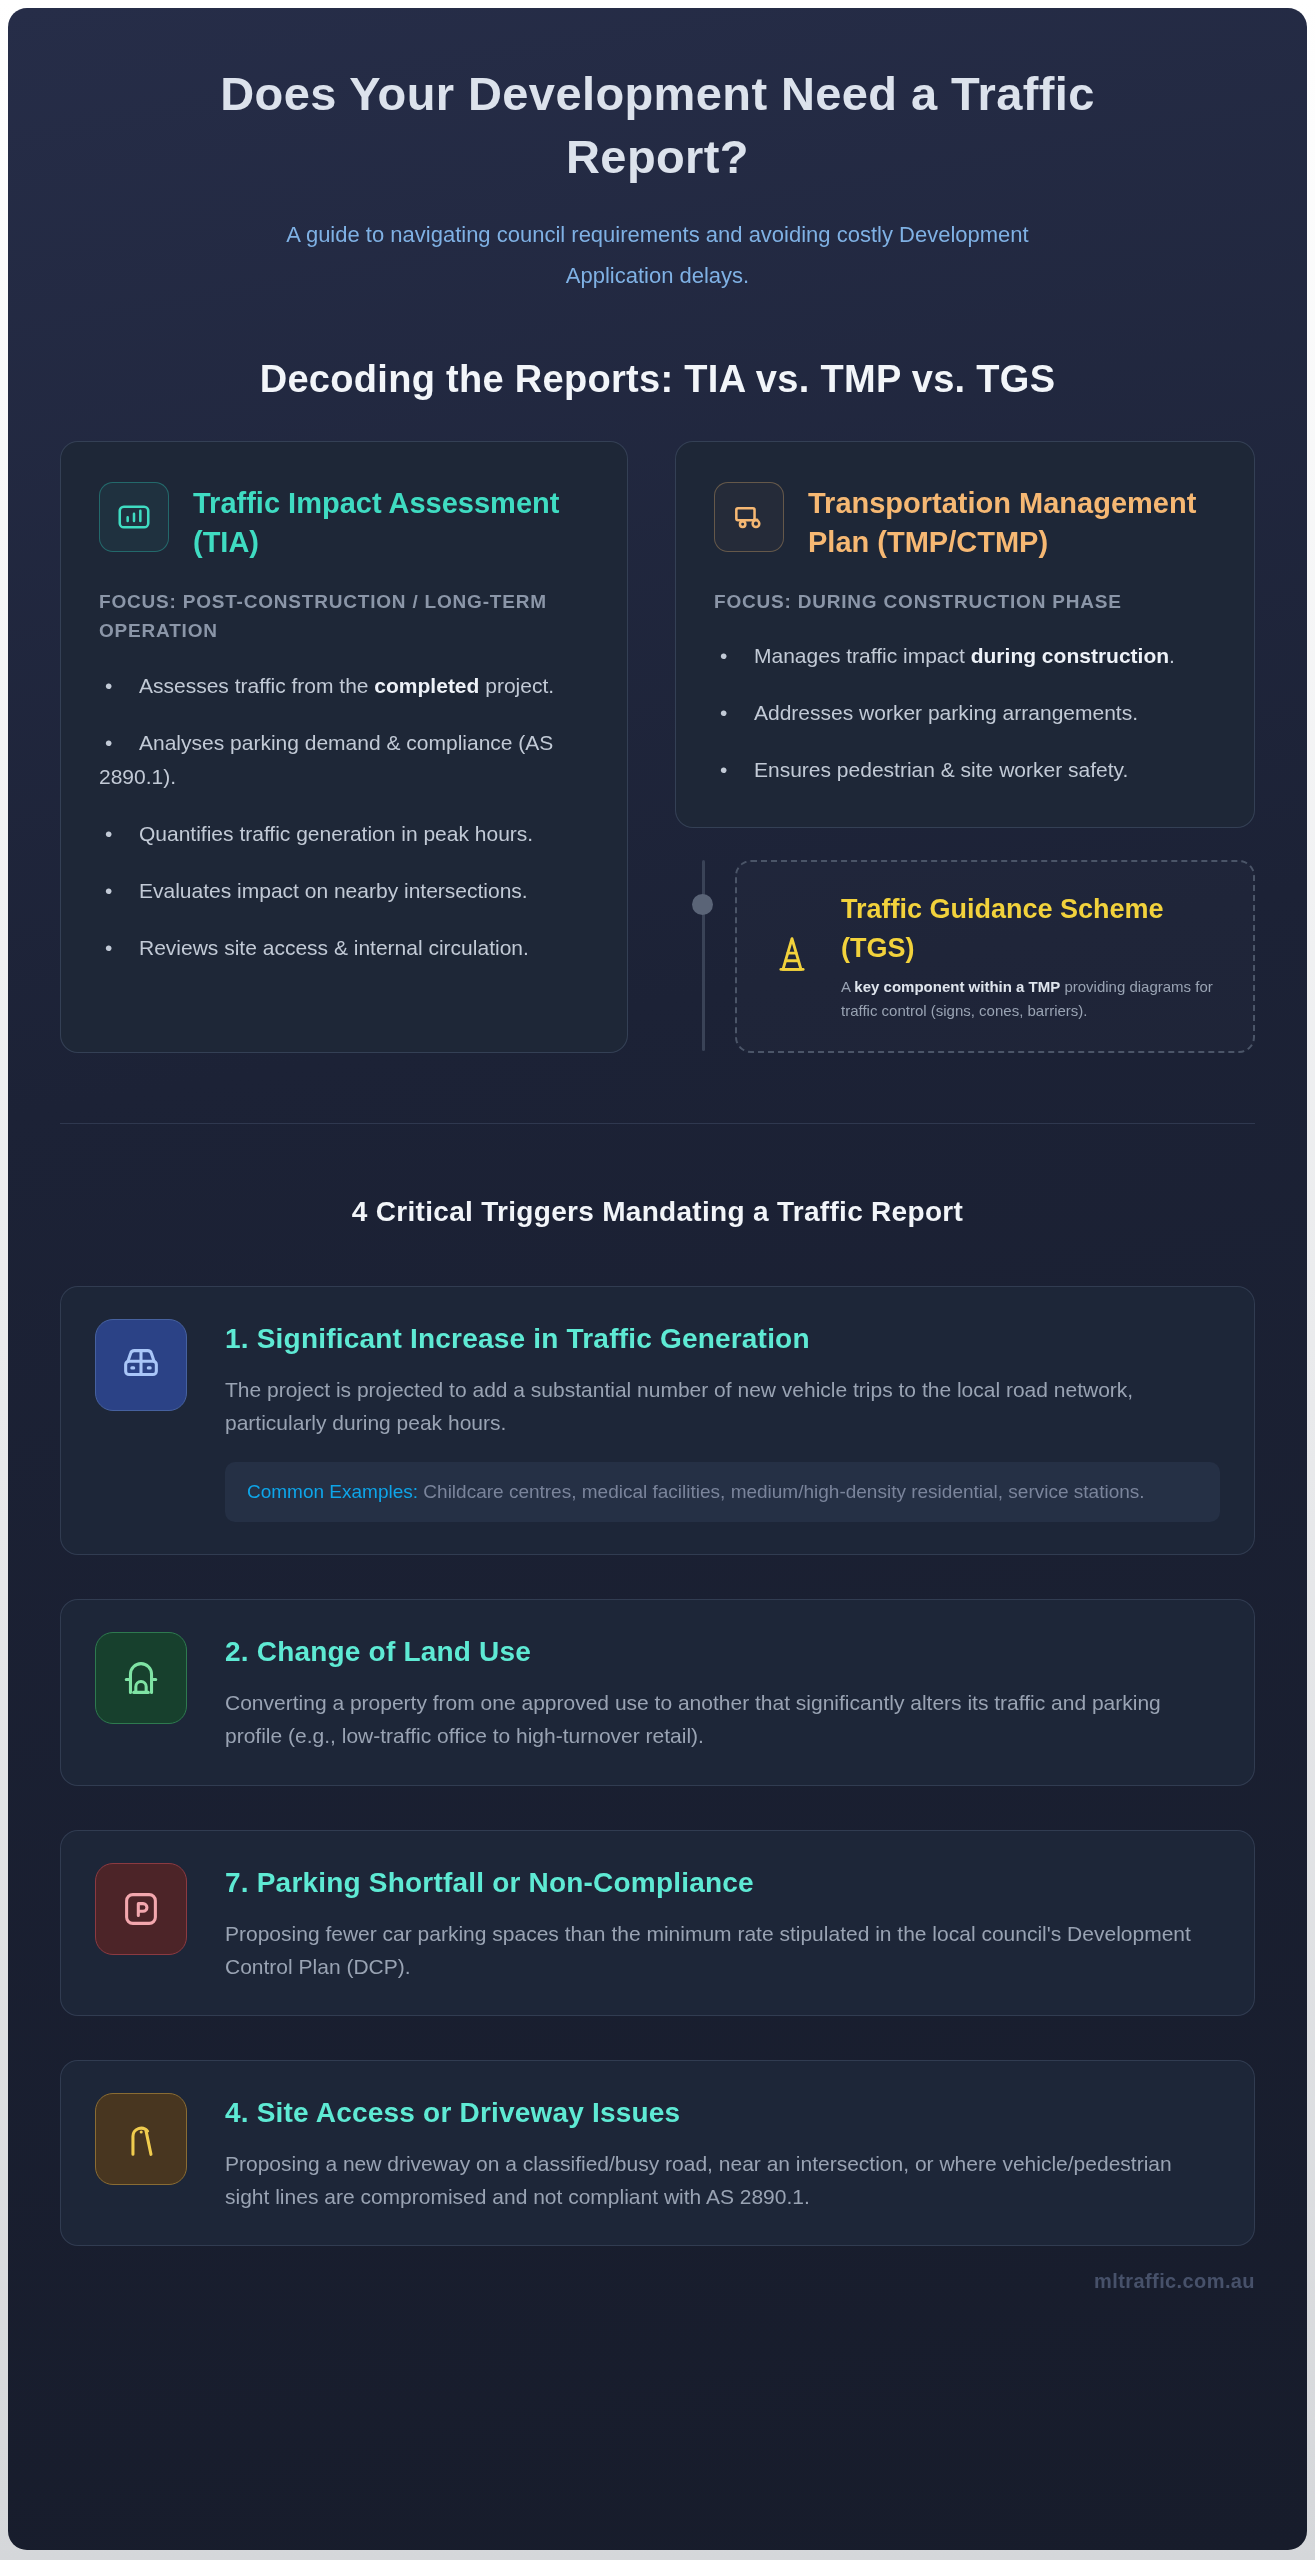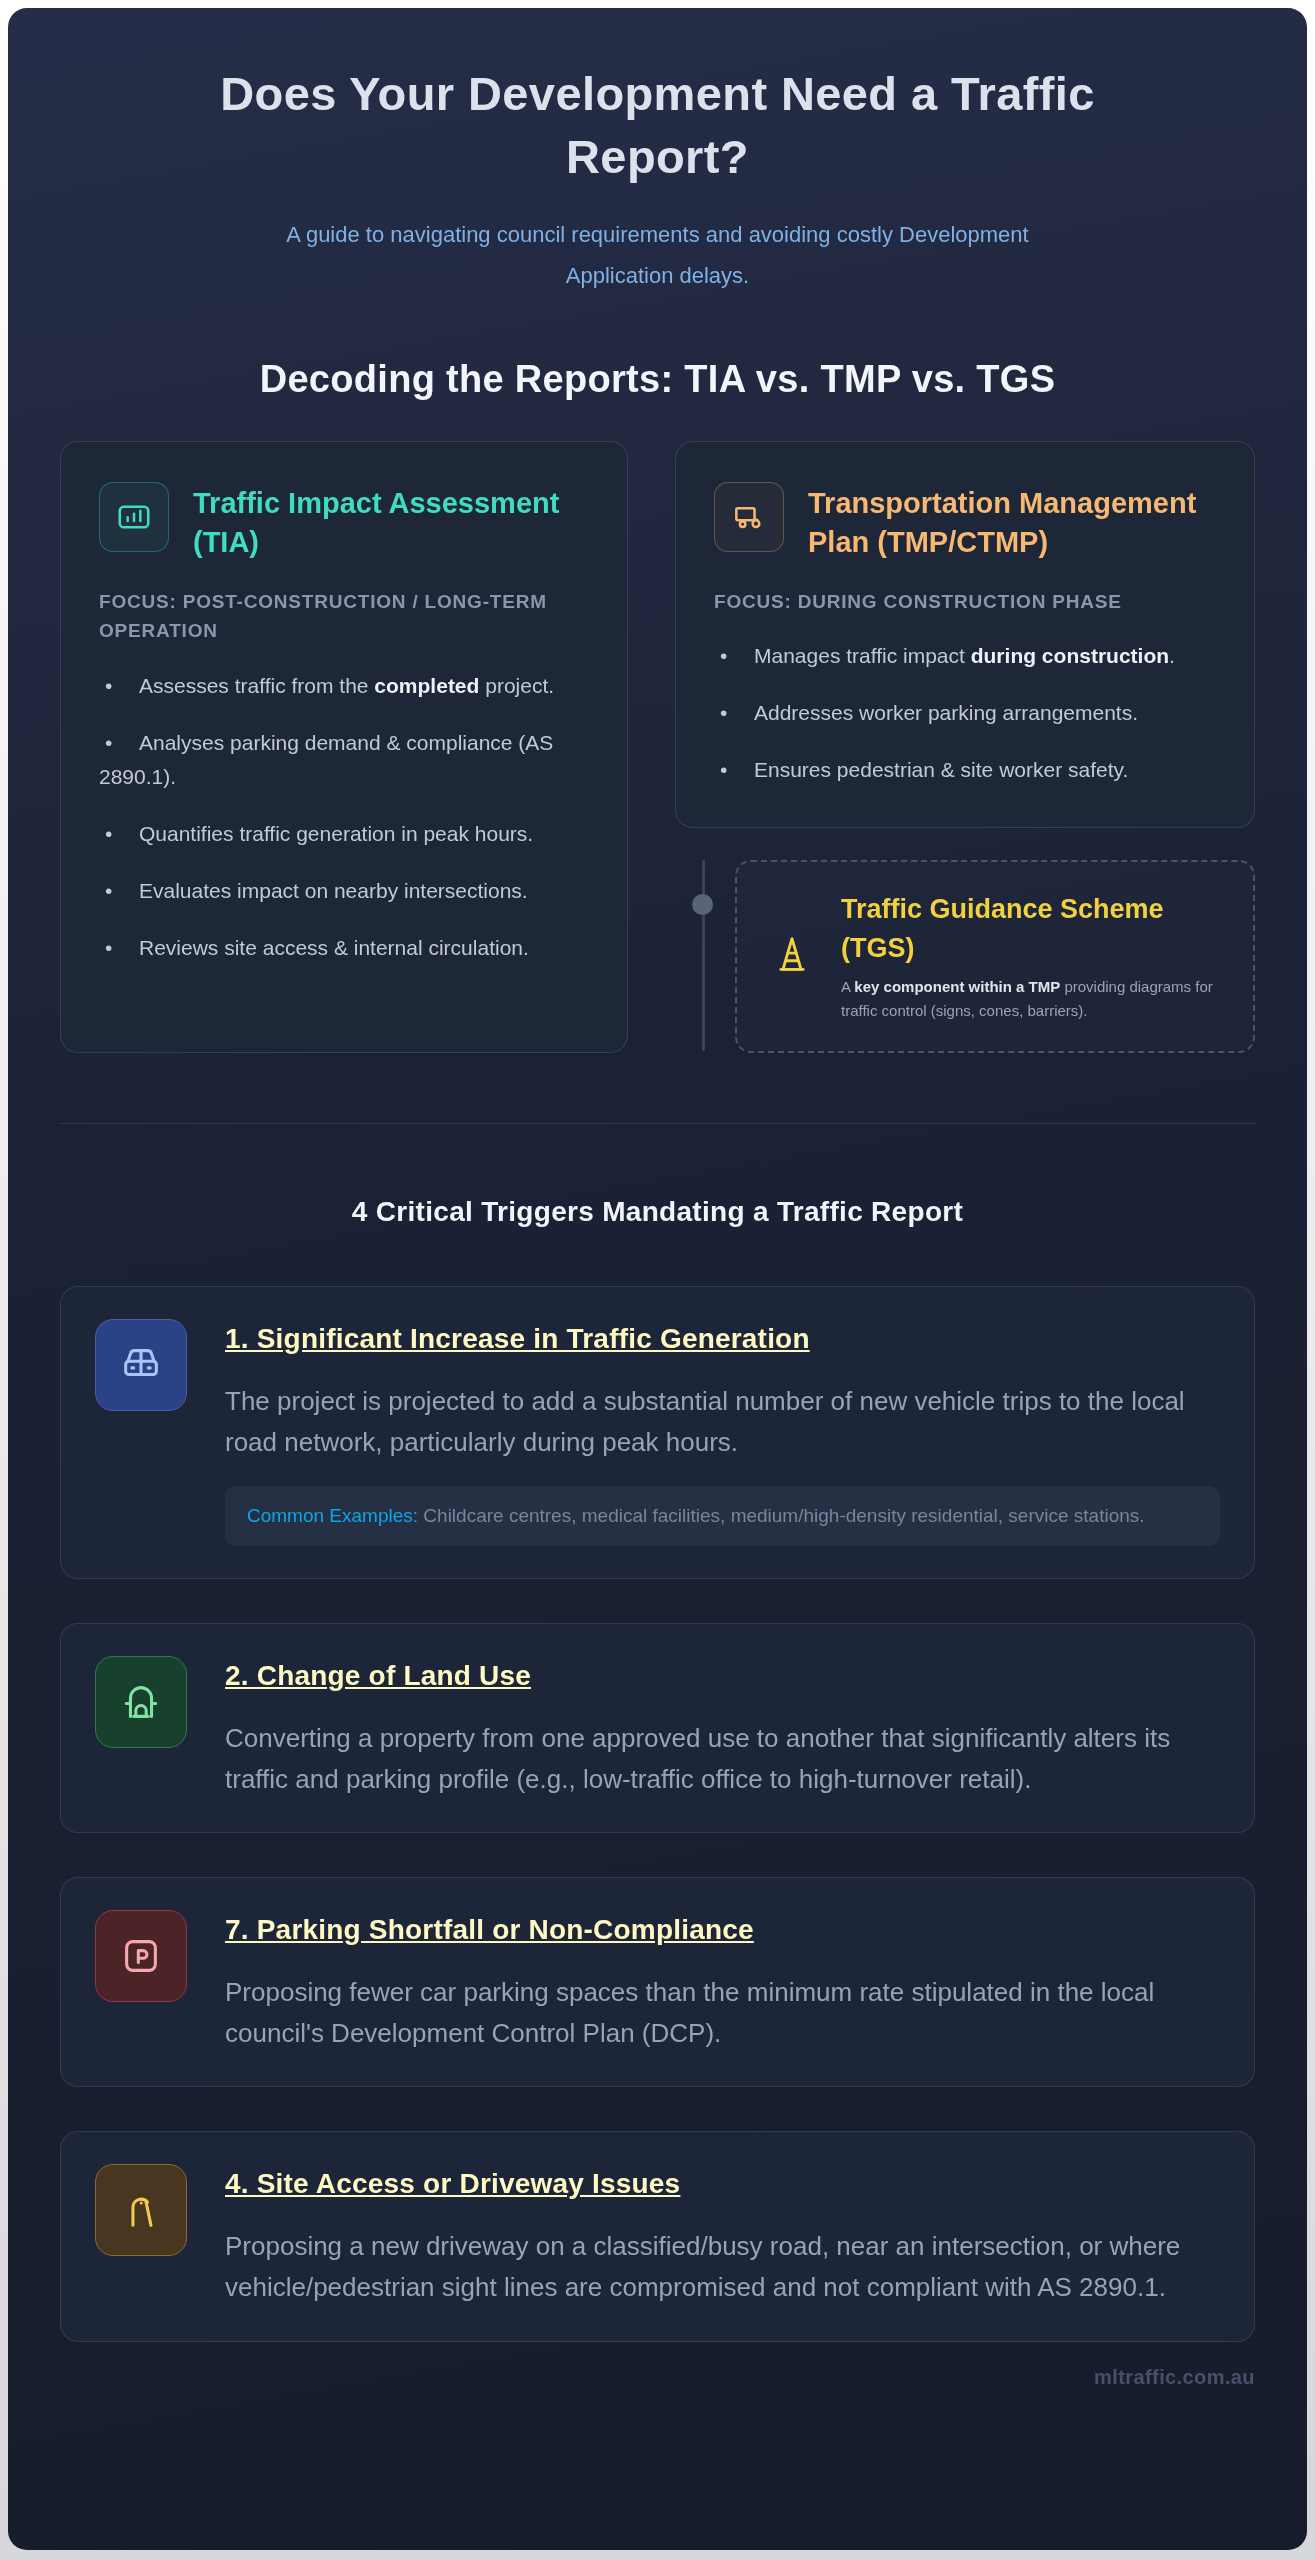--- a/index.html
+++ b/index.html
@@ -97,22 +97,22 @@
     border-radius:18px; padding:32px 34px; display:flex; gap:38px; align-items:flex-start;
   }
   .trigger-card.first { margin-top:58px; }
   .trigger-tile {
     flex:0 0 auto; width:92px; height:92px; border-radius:18px;
     display:flex; align-items:center; justify-content:center;
     background:var(--tile-bg); border:1px solid var(--tile-border); color:var(--icon-color);
   }
   .trigger-tile svg { width:46px; height:46px; }
   .trigger-body { flex:1 1 auto; padding-top:4px; }
-  .trigger-title { font-size:28px; font-weight:700; color:#fef9c3; letter-spacing:.2px;text-decoration:underline; }
-  .trigger-desc { margin-top:26px; font-size:26px; color:#99a3b3; line-height:1.58; }
+  .trigger-title { font-size:28px; font-weight:700; color:#5eead4; letter-spacing:.2px; }
+  .trigger-desc { margin-top:18px; font-size:21px; color:#99a3b3; line-height:1.58; }
   .example-box {
     margin-top:23px; background:#253045; border-radius:10px;
     padding:15px 22px; font-size:19px; line-height:1.6;
   }
   .example-label { font-weight:400; color:#0ea5e9;margin-top:8px; }
   .example-text { color:#7a849b; }
 
   .watermark {
     margin-top:24px; text-align:right; font-size:20px; font-weight:700;
     color:#47516a; letter-spacing:.4px;

